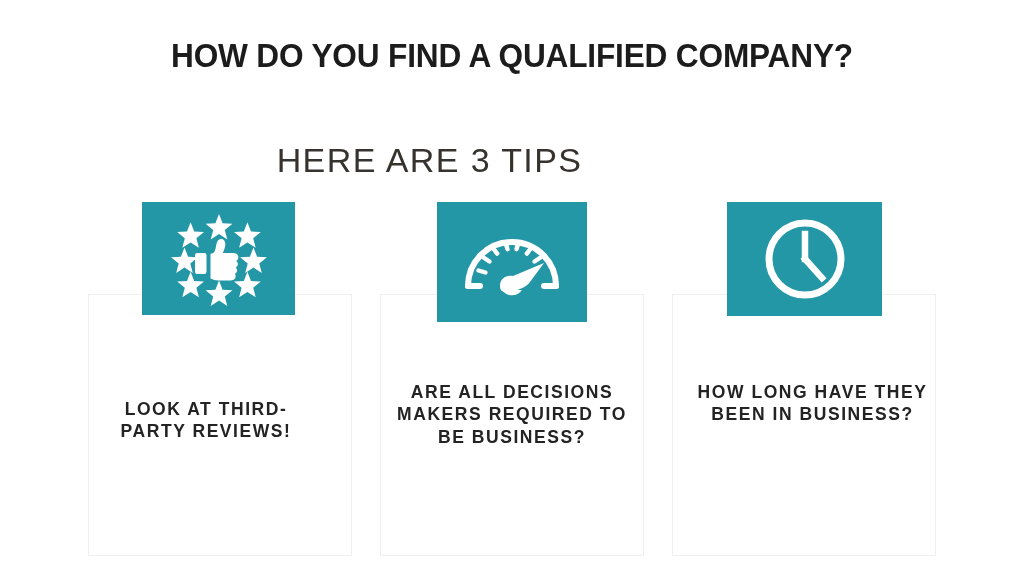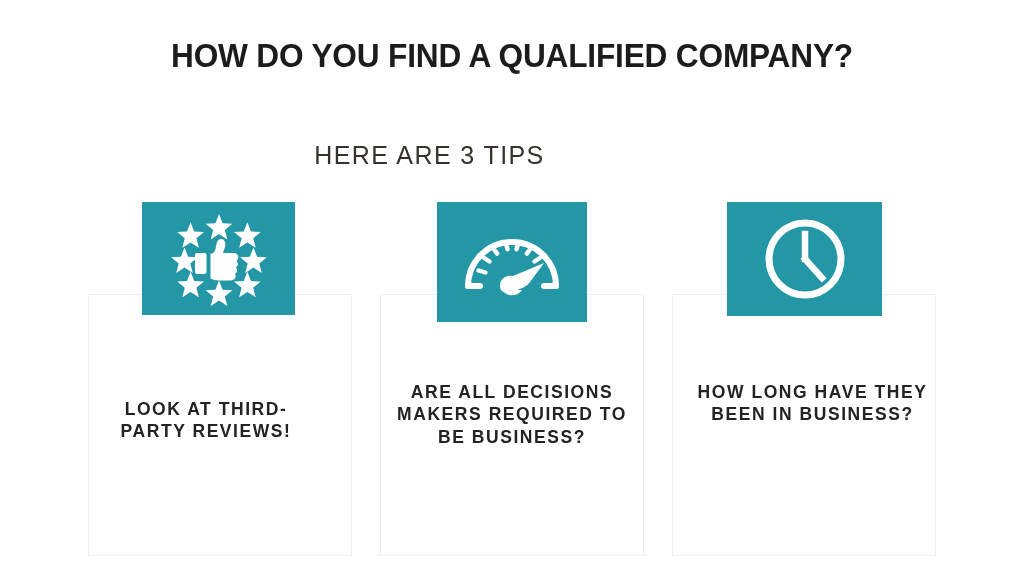--- a/index.html
+++ b/index.html
@@ -31,21 +31,21 @@
     white-space: nowrap;
   }
 
   
   .subtitle {
     position: absolute;
     top: 141px;
     left: 0;
     width: 859px;
     text-align: center;
-    font-size: 25px;
+    font-size: 34px;
     font-weight: 400;
     color: #36332f;
     letter-spacing: 1.4px;
     white-space: nowrap;
   }
 
   
   .card {
     position: absolute;
     background: #ffffff;

